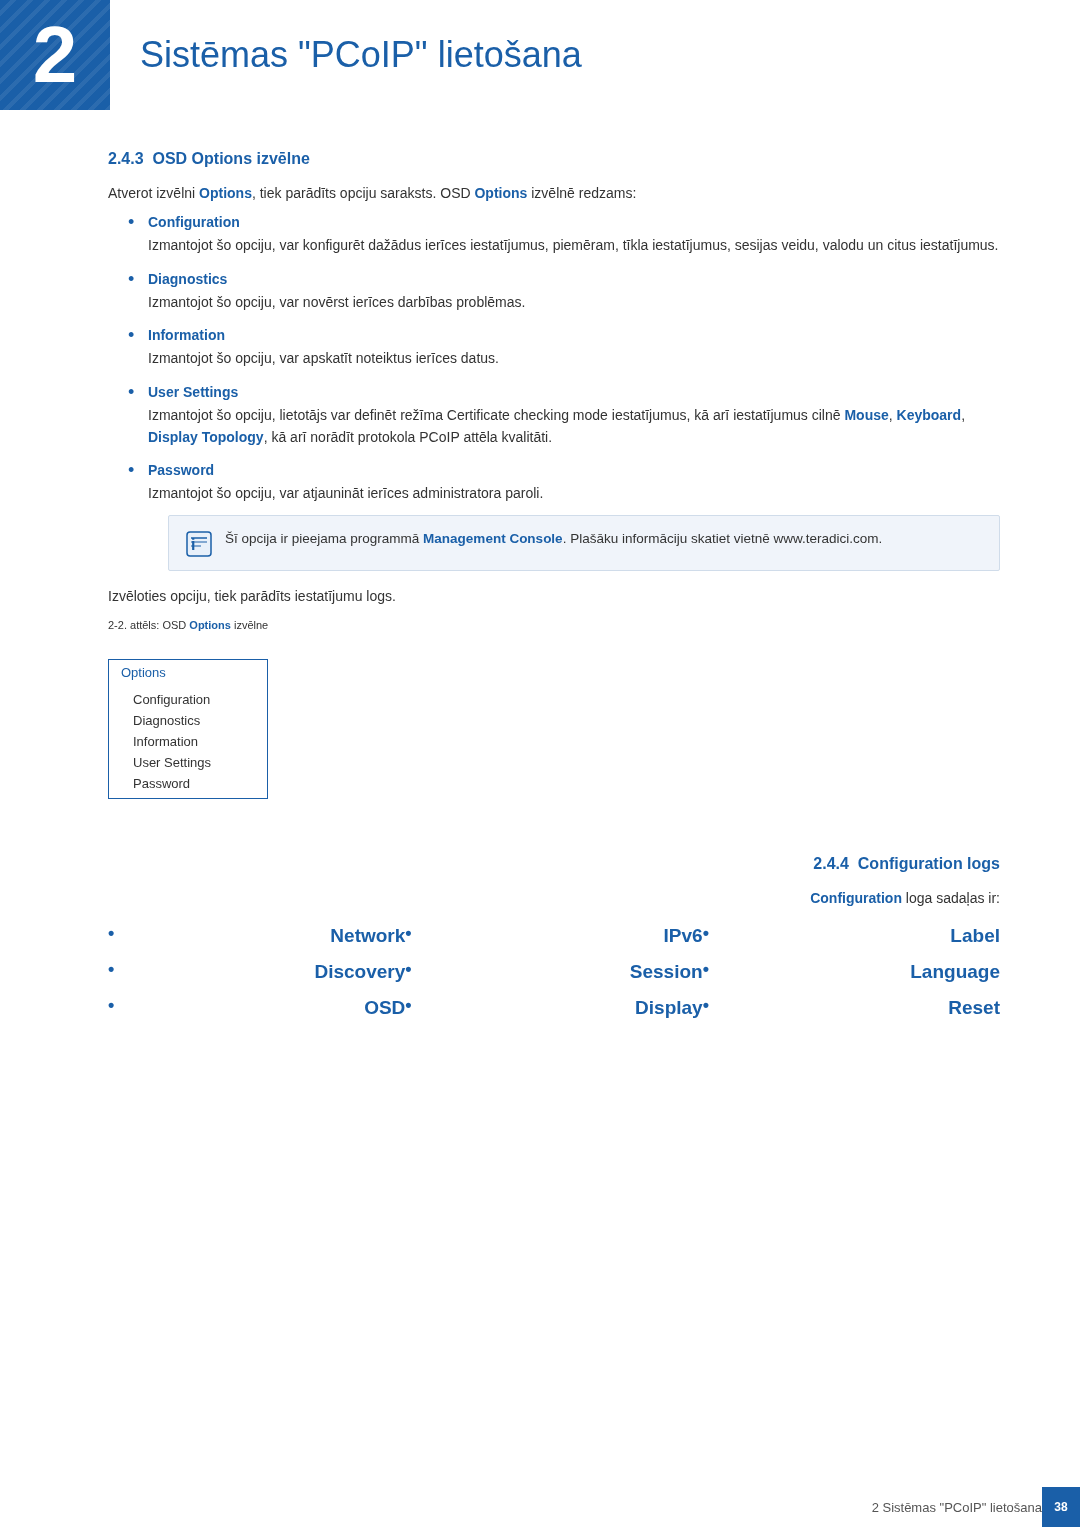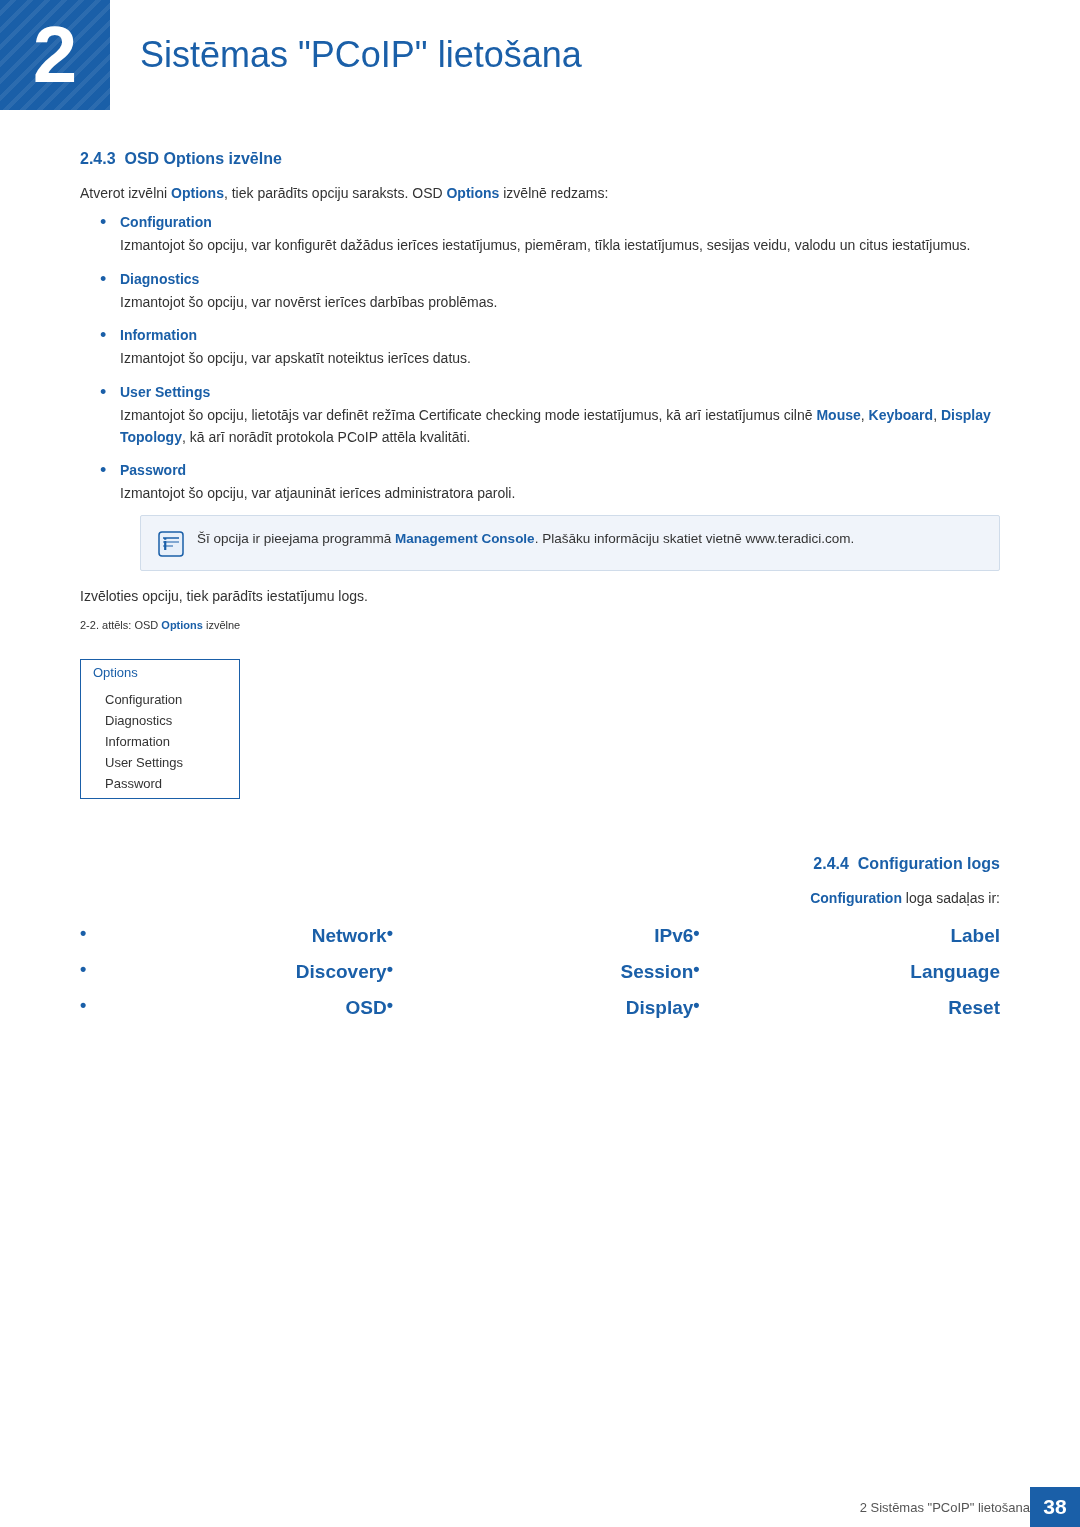--- a/index.html
+++ b/index.html
@@ -55,21 +55,21 @@
       flex: 1;
     }
     .chapter-title-block h1 {
       font-size: 36px;
       font-weight: normal;
       color: #1a5fa8;
     }
 
     
     .content {
-      padding: 0 80px 80px 80px;
+      padding: 0 80px 80px 108px;
     }
 
     
     .section-heading {
       color: #1a5fa8;
       font-size: 16px;
       font-weight: bold;
       margin-bottom: 14px;
       margin-top: 30px;
     }
@@ -218,23 +218,23 @@
       align-items: center;
     }
     .footer-text {
       font-size: 13px;
       color: #555;
       padding-right: 0;
     }
     .footer-page {
       background: #1a5fa8;
       color: white;
-      font-size: 21px;
-      font-weight: bold;
-      width: 50px;
+      font-size: 12px;
+      font-weight: bold;
+      width: 38px;
       height: 40px;
       display: flex;
       align-items: center;
       justify-content: center;
     }
   </style>
 </head>
 <body>
 
 <div class="chapter-header">

